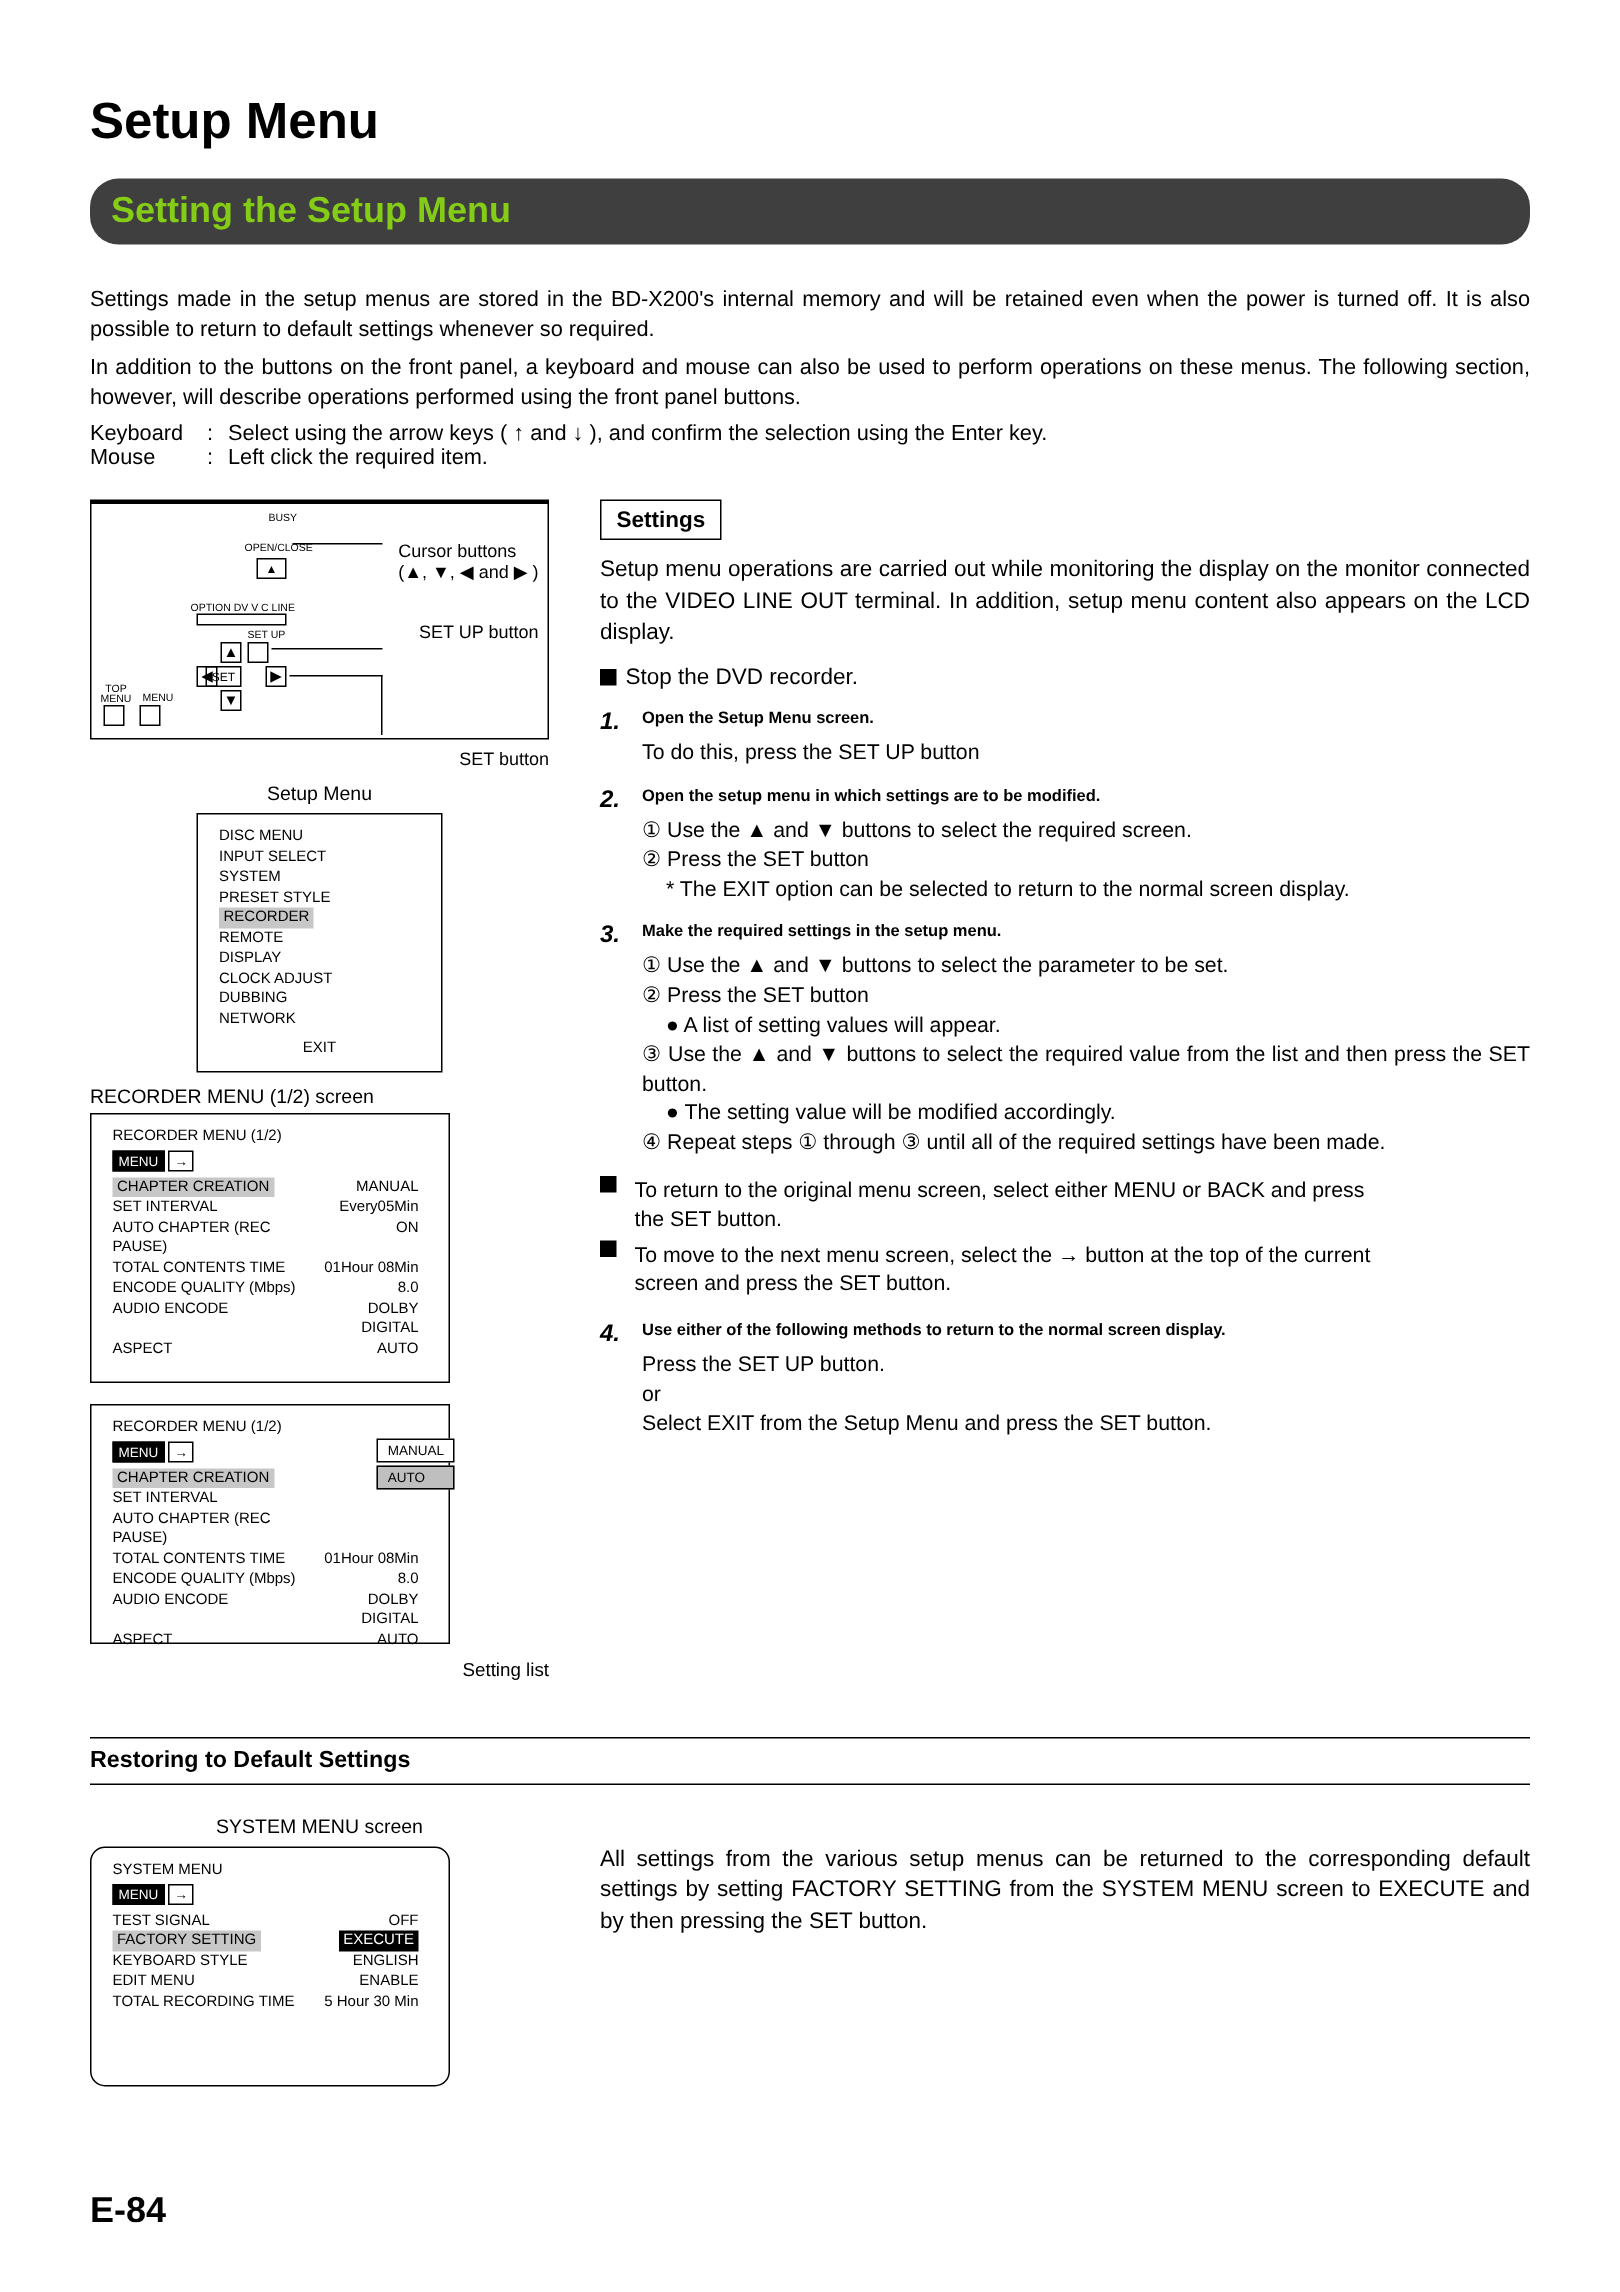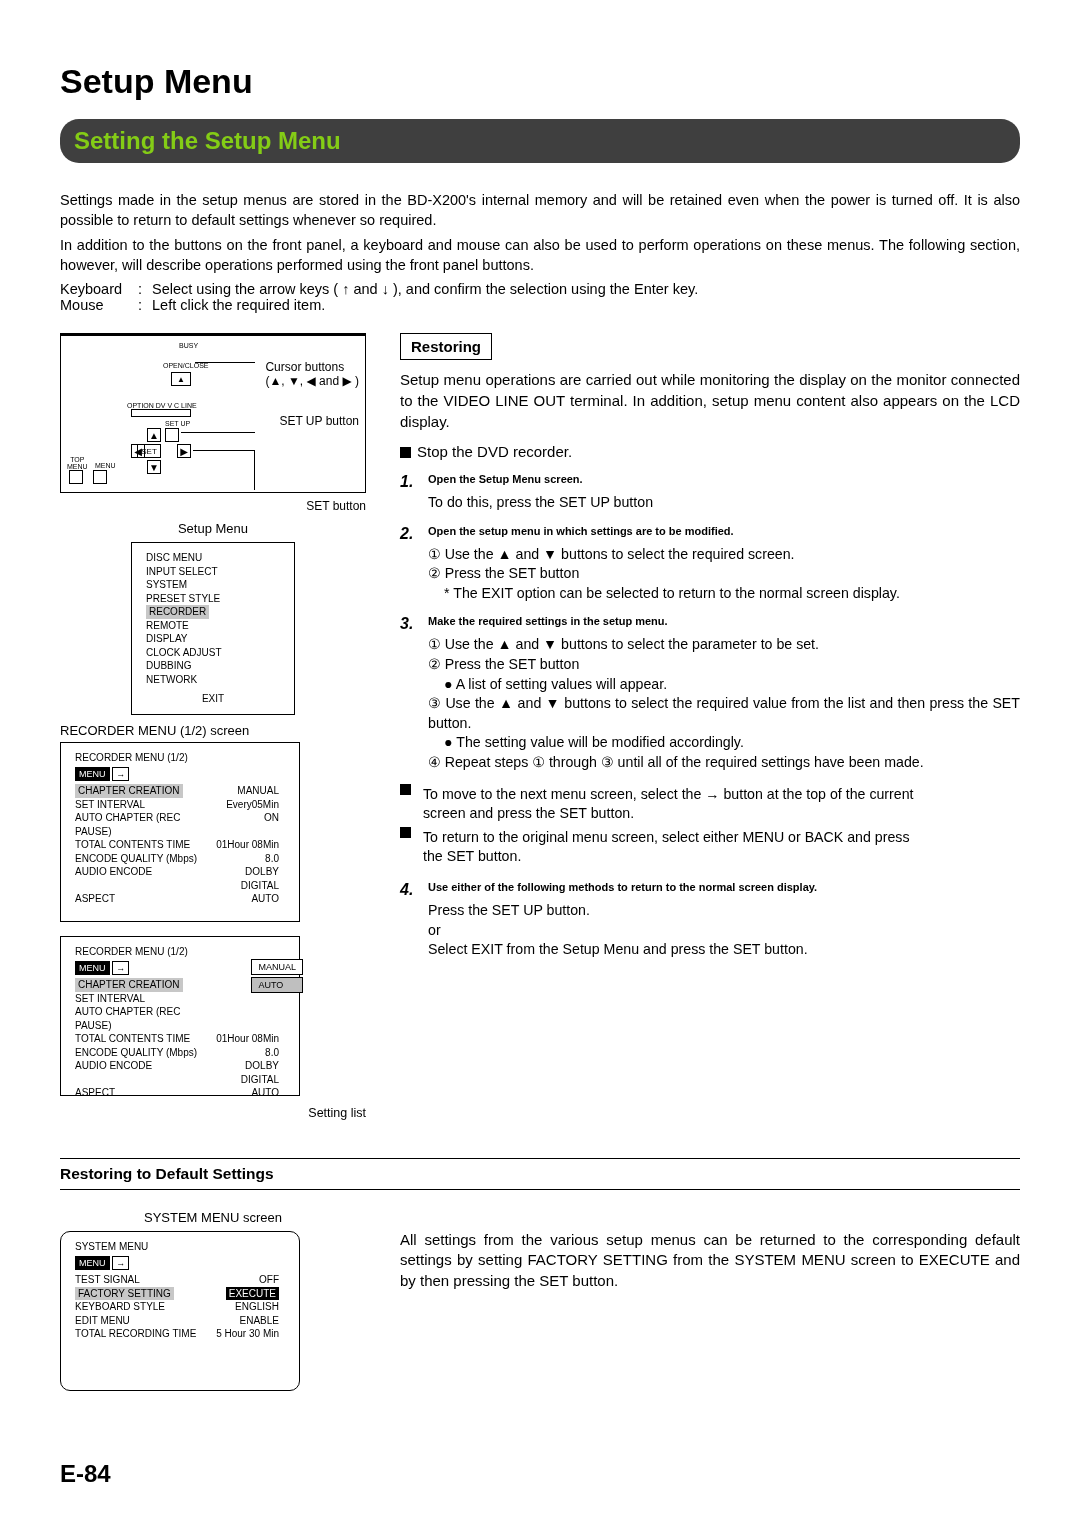--- a/index.html
+++ b/index.html
@@ -274,21 +274,21 @@
         </div>
         <div class="side-box">
           <div class="side-opt ">MANUAL</div>
           <div class="side-opt on">AUTO</div>
         </div>
       </div>
     <div class="caption-right">Setting list</div>
   </div>
 
   <div class="colR">
-    <div class="box-heading">Restoring</div>
+    <div class="box-heading">Settings</div>
     <div class="para">Setup menu operations are carried out while monitoring the display on the monitor connected to the VIDEO LINE OUT terminal. In addition, setup menu content also appears on the LCD display.</div>
     <div class="para"><span class="sq"></span><span>Stop the DVD recorder.</span></div>
 
     <div class="step-row">
       <span class="step-num">1.</span>
         <span class="step-title">Open the Setup Menu screen.</span>
     </div>
     <div class="step-body">To do this, press the SET UP button</div>
 
     <div class="step-row">
@@ -310,25 +310,25 @@
       <div><span class="circ">②</span> <span>Press the SET button</span></div>
       <div class="sub">● <span>A list of setting values will appear.</span></div>
       <div><span class="circ">③</span> <span>Use the ▲ and ▼ buttons to select the required value from the list and then press the SET button.</span></div>
       <div class="sub">● <span>The setting value will be modified accordingly.</span></div>
       <div><span class="circ">④</span> <span>Repeat steps ① through ③ until all of the required settings have been made.</span></div>
     </div>
 
     <div class="bullets-sq">
       <div class="brow">
           <span class="sq"></span>
-          <div><span>To move to the next menu screen, select the → button at the top of the current</span><br><span>screen and press the SET button.</span></div>
+          <div><span>To return to the original menu screen, select either MENU or BACK and press</span><br><span>the SET button.</span></div>
         </div>
       <div class="brow">
           <span class="sq"></span>
-          <div><span>To return to the original menu screen, select either MENU or BACK and press</span><br><span>the SET button.</span></div>
+          <div><span>To move to the next menu screen, select the → button at the top of the current</span><br><span>screen and press the SET button.</span></div>
         </div>
     </div>
 
     <div class="step-row">
       <span class="step-num">4.</span>
         <span class="step-title">Use either of the following methods to return to the normal screen display.</span>
     </div>
     <div class="step-body">
       <div>Press the SET UP button.</div>
       <div>or</div>

